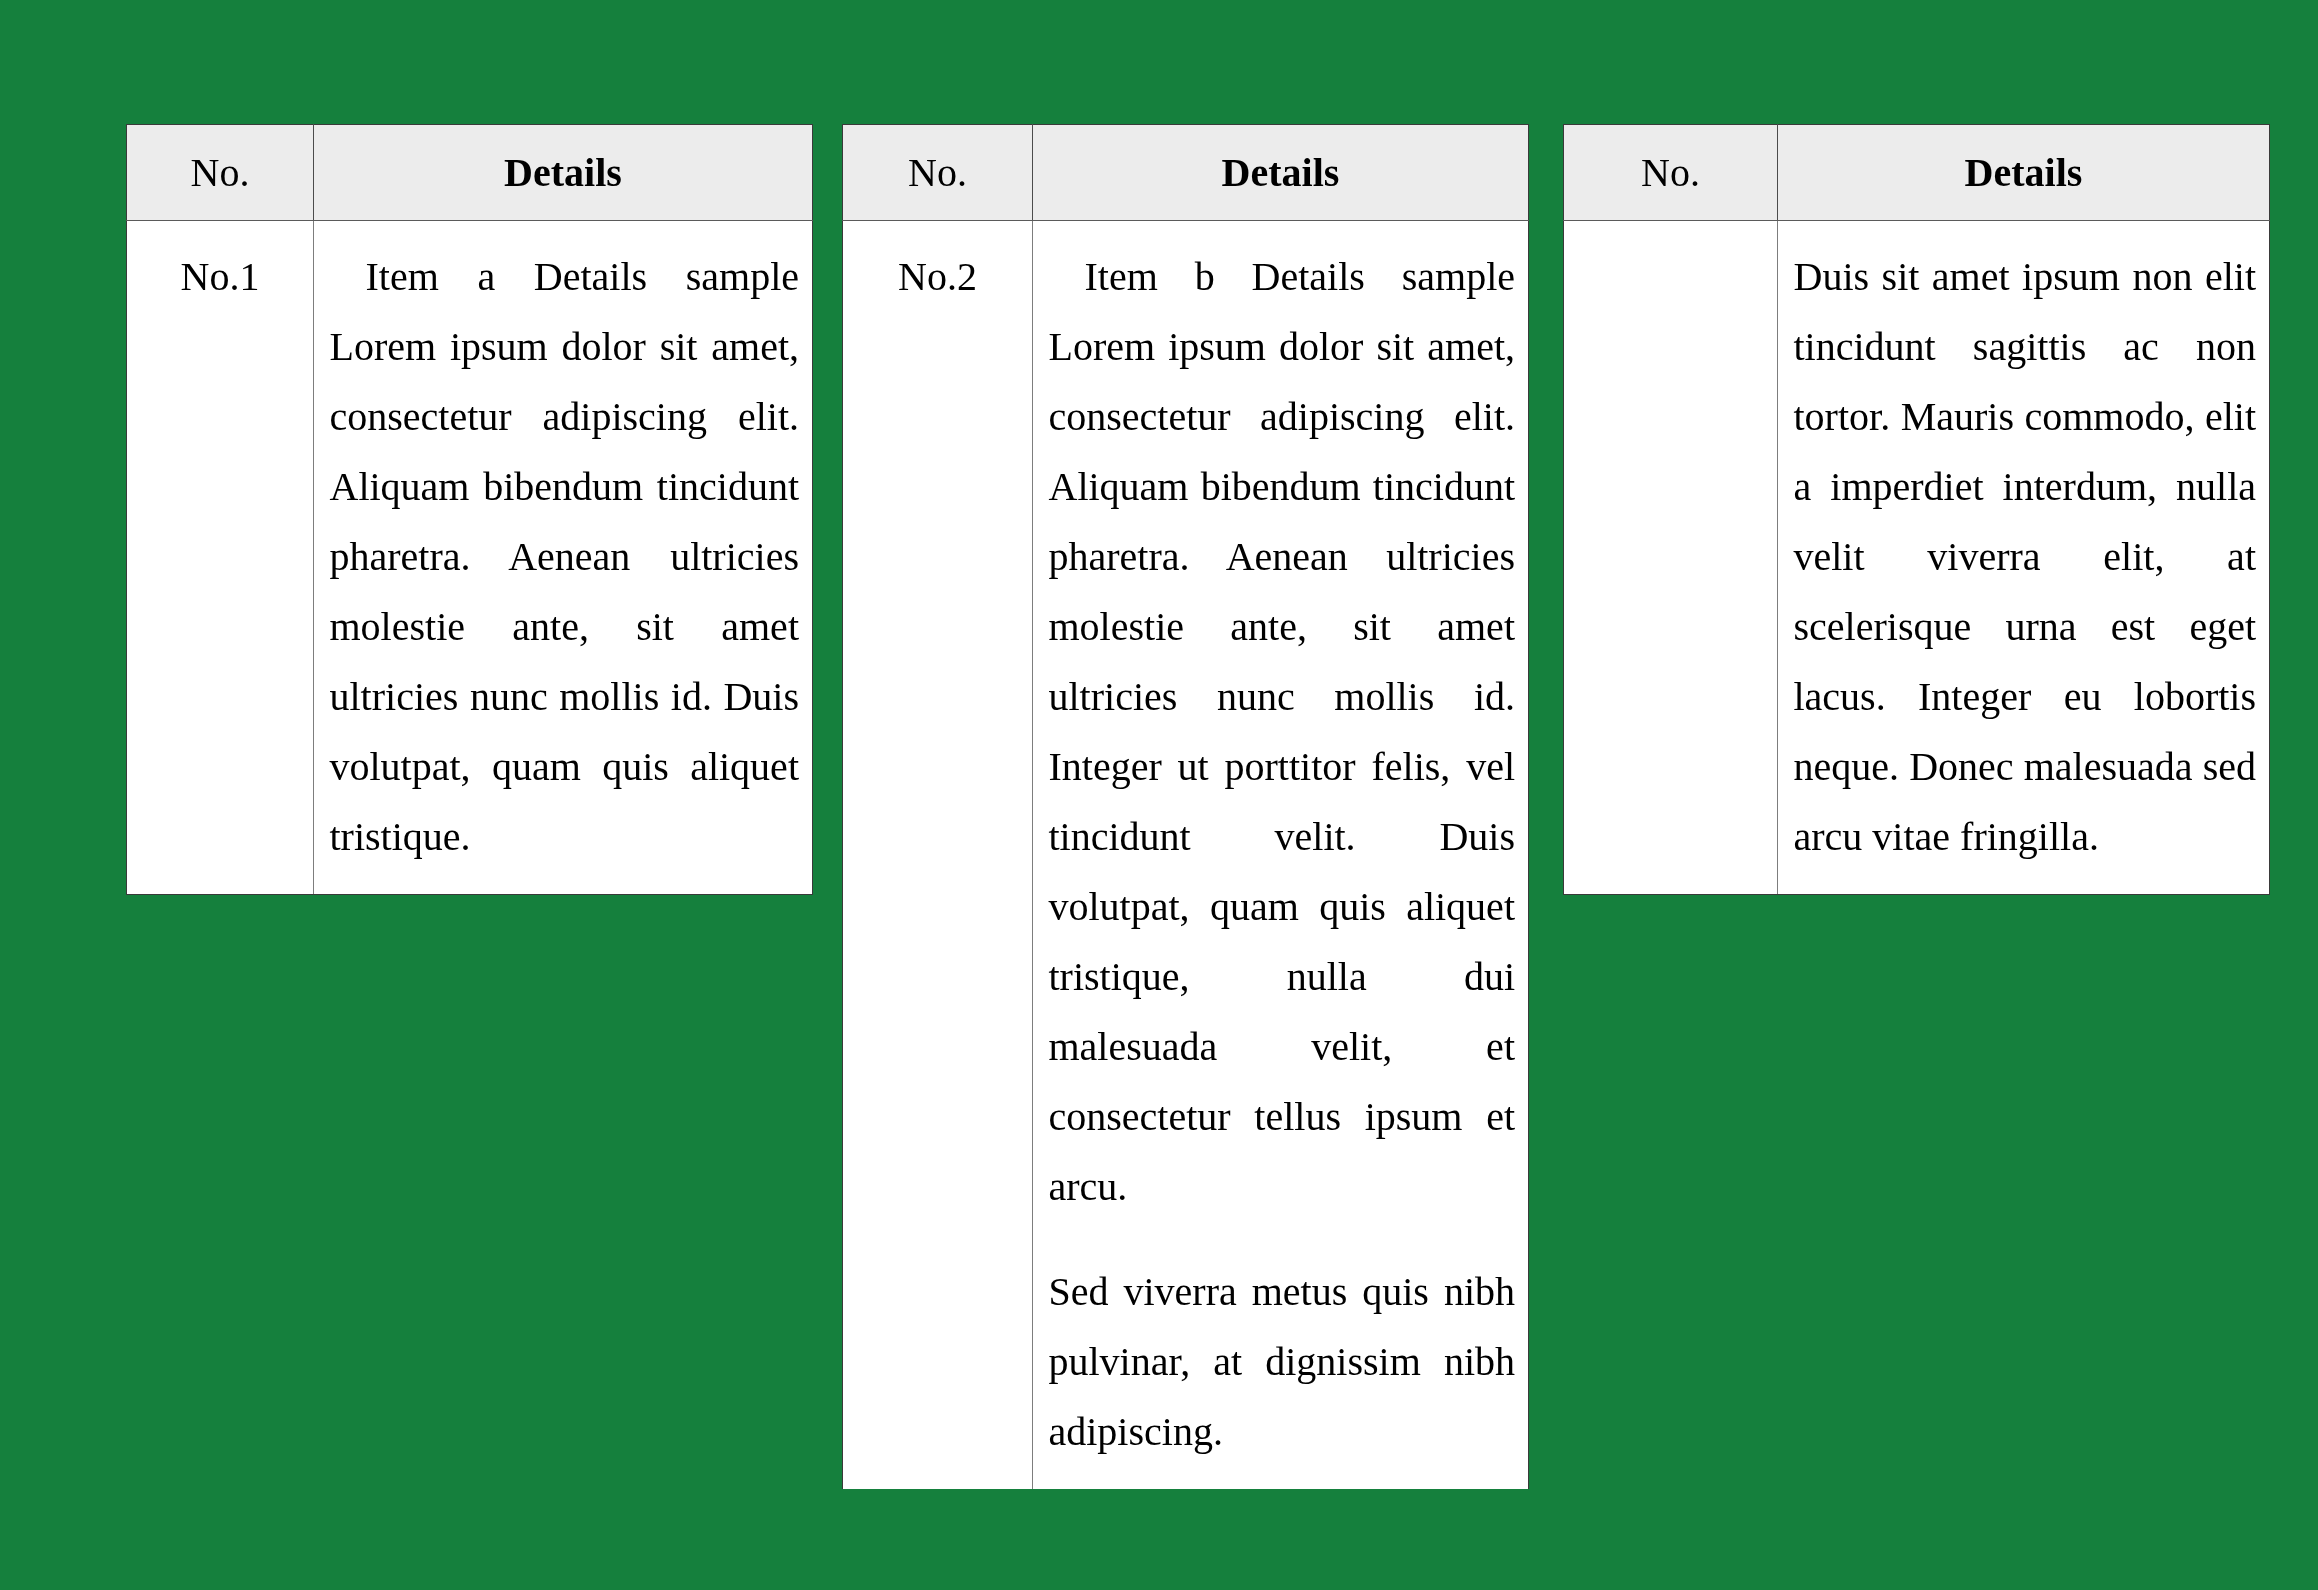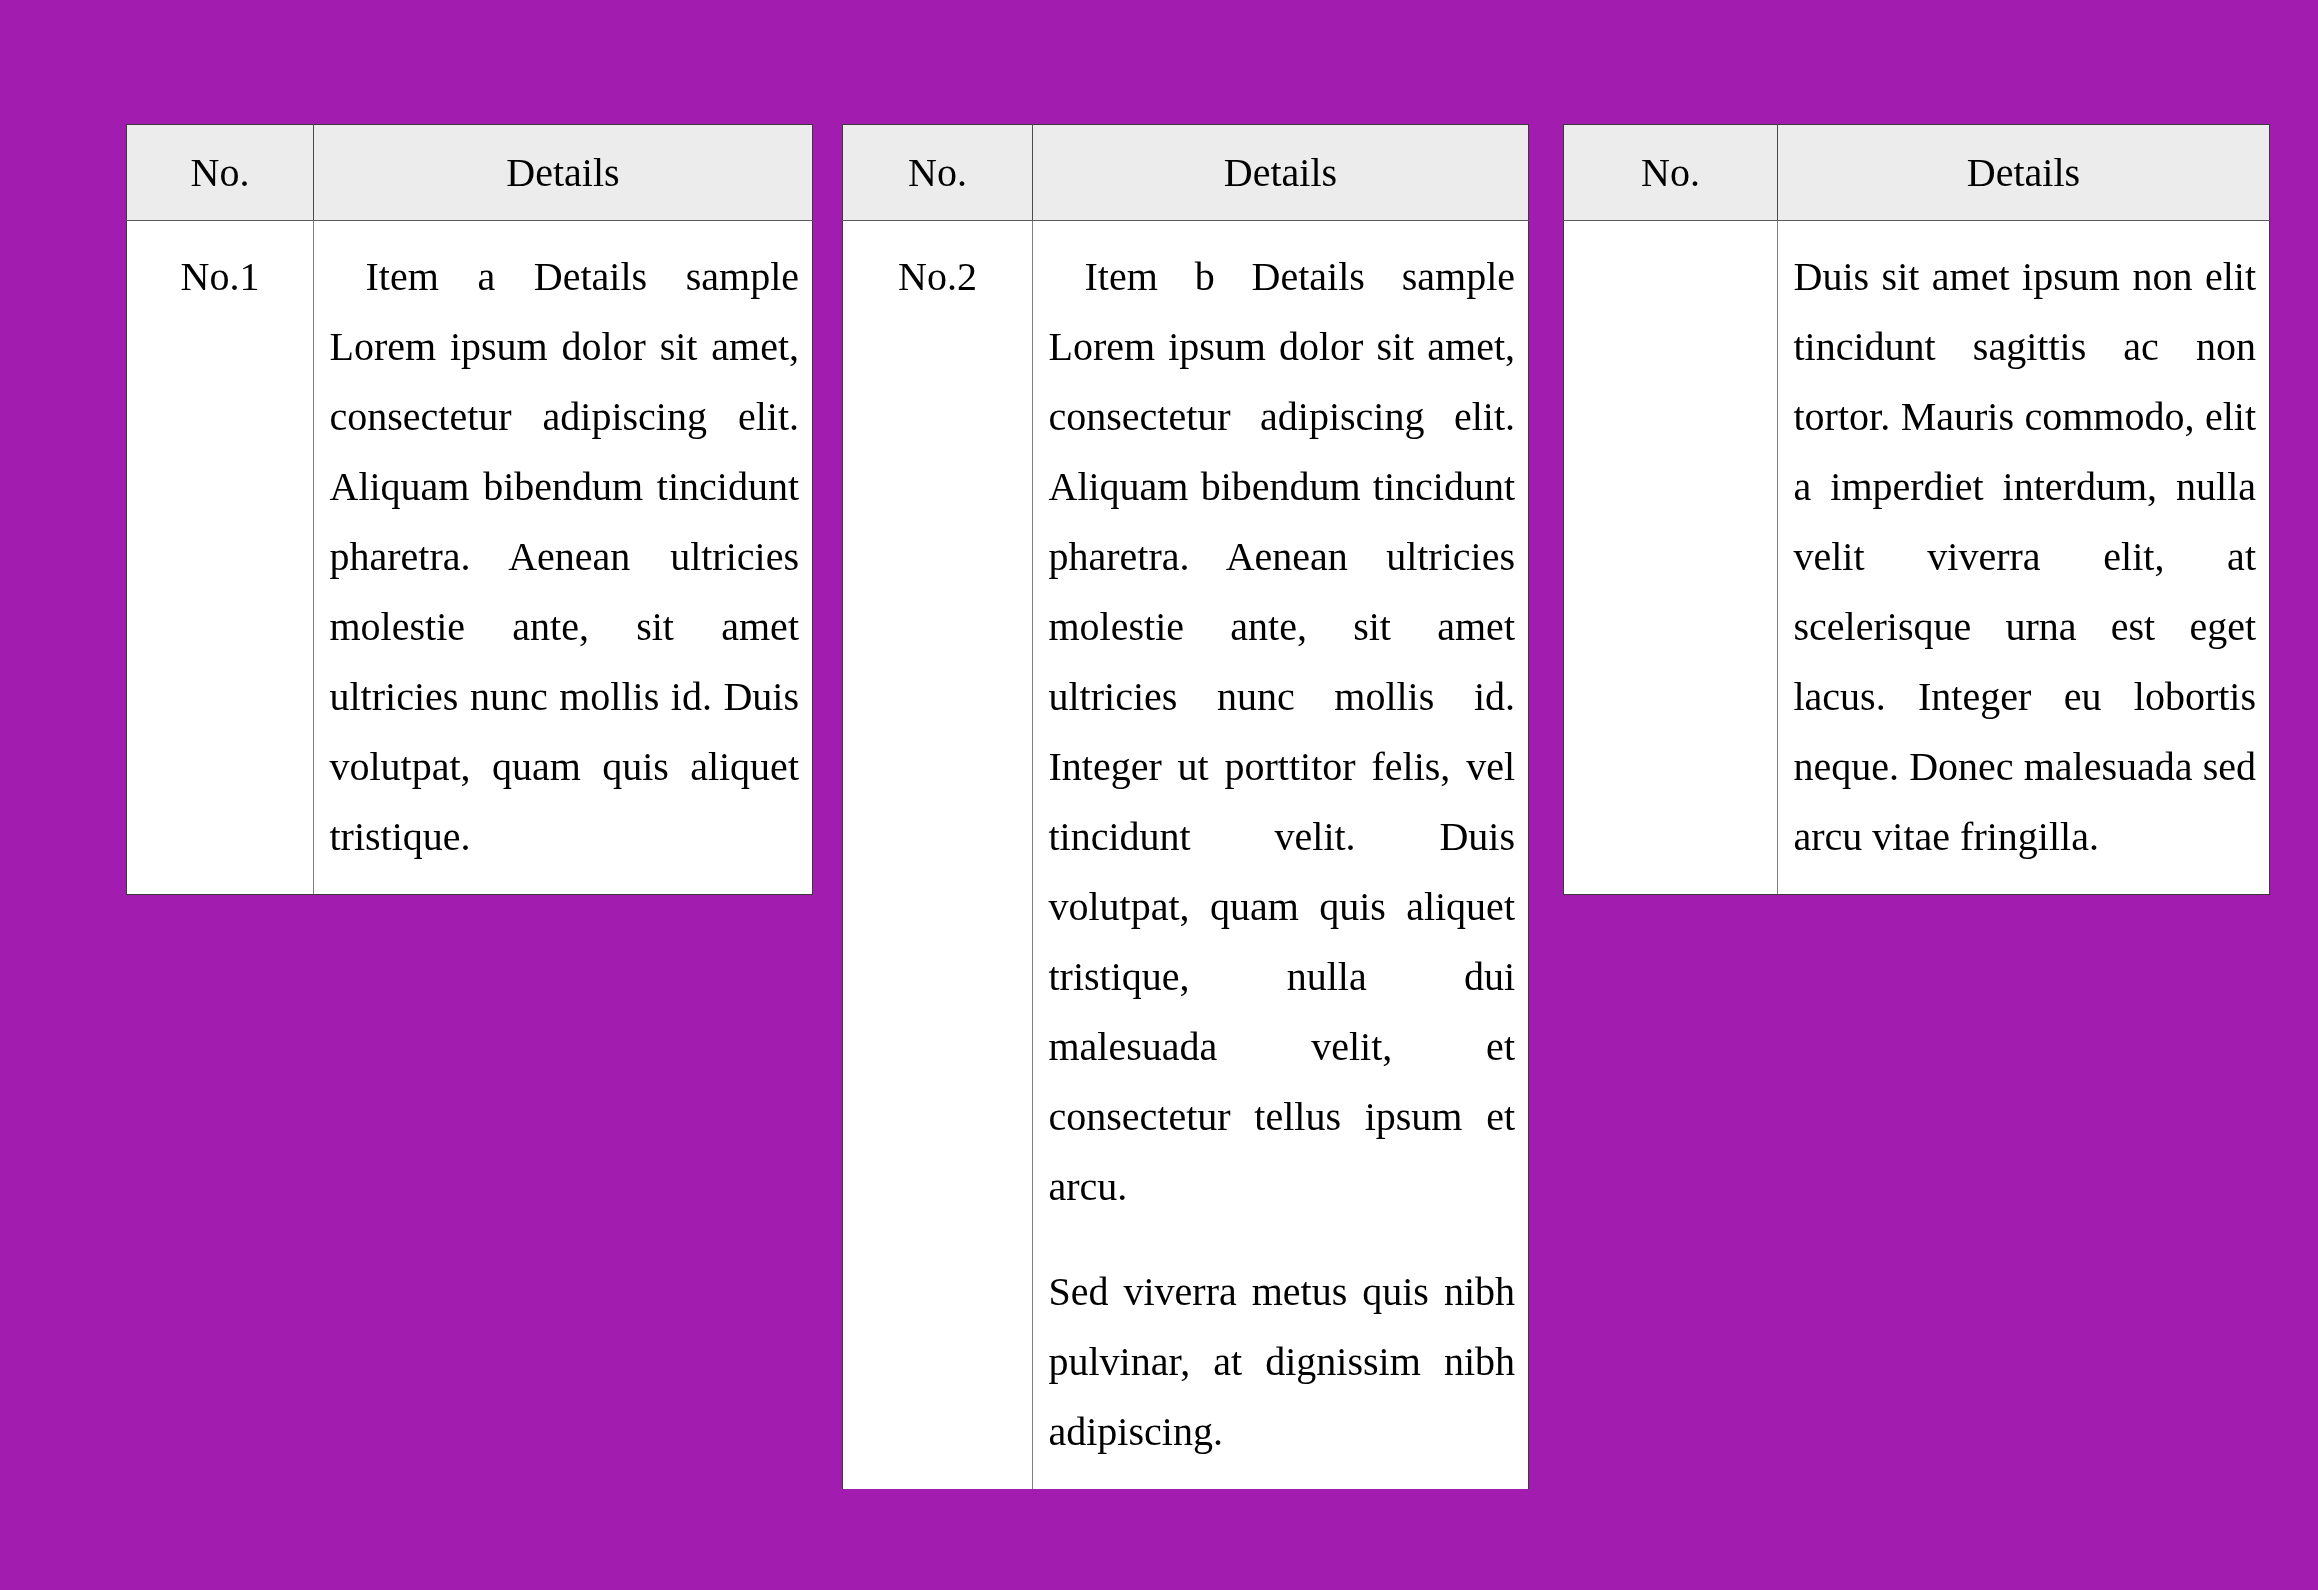--- a/index.html
+++ b/index.html
@@ -12,21 +12,21 @@
     height: 1591px;
     overflow: hidden;
     font-family: "Liberation Serif", "DejaVu Serif", serif;
     color: #000000;
     position: relative;
   }
 
   .page {
     position: absolute;
     inset: 0;
-    background: #a21caf;
+    background: #15803d;
     padding-left: 13px;
   }
 
   
   .tbl {
     position: absolute;
     border-collapse: collapse;
     table-layout: fixed;
     background: #ffffff;
     font-size: 40px;
@@ -51,21 +51,21 @@
     border-top: 1.9px solid #3a3a3a;
     border-bottom: 1.9px solid #5a5a5a;
     height: 95px;
     vertical-align: middle;
     text-align: center;
     font-weight: normal;
     font-size: 40px;
     line-height: 1;
   }
   .tbl thead th.col-no  { border-left: 1.9px solid #3a3a3a; }
-  .tbl thead th.col-det { border-right: 1.9px solid #3a3a3a; }
+  .tbl thead th.col-det { border-right: 1.9px solid #3a3a3a; font-weight: bold; }
 
   
   .tbl tbody td {
     border-left: 1.9px solid #3a3a3a;
     border-right: 1.9px solid #3a3a3a;
     border-top: none;
     border-bottom: none;
   }
   .tbl tbody td.cell-no {
     border-right: 1.9px solid #7d7d7d;

